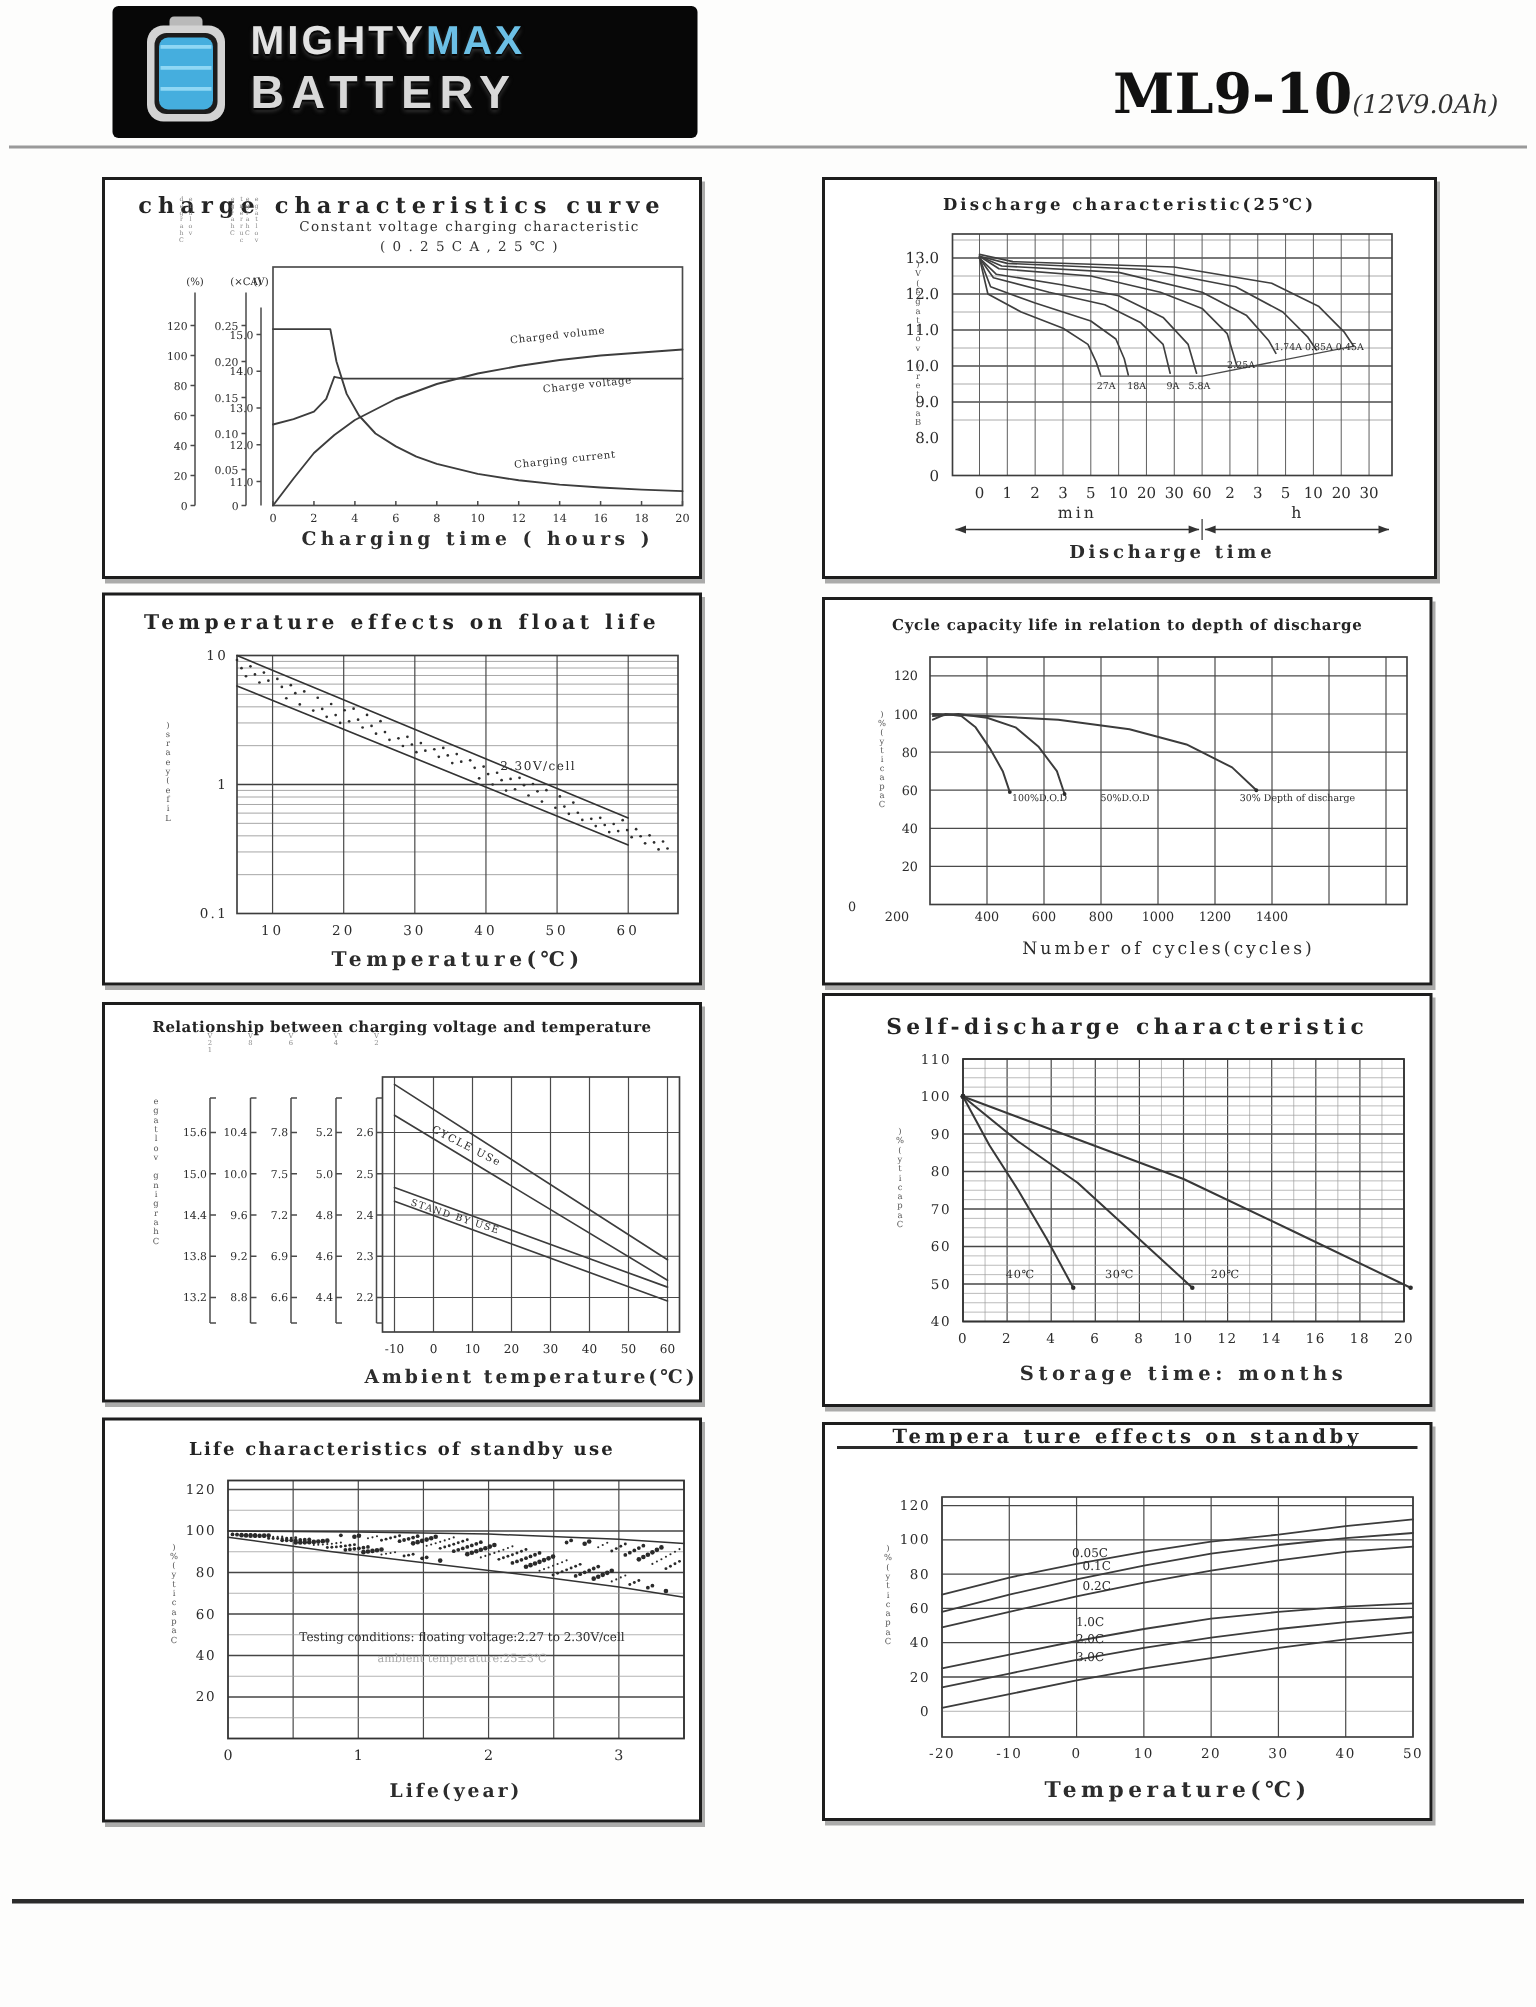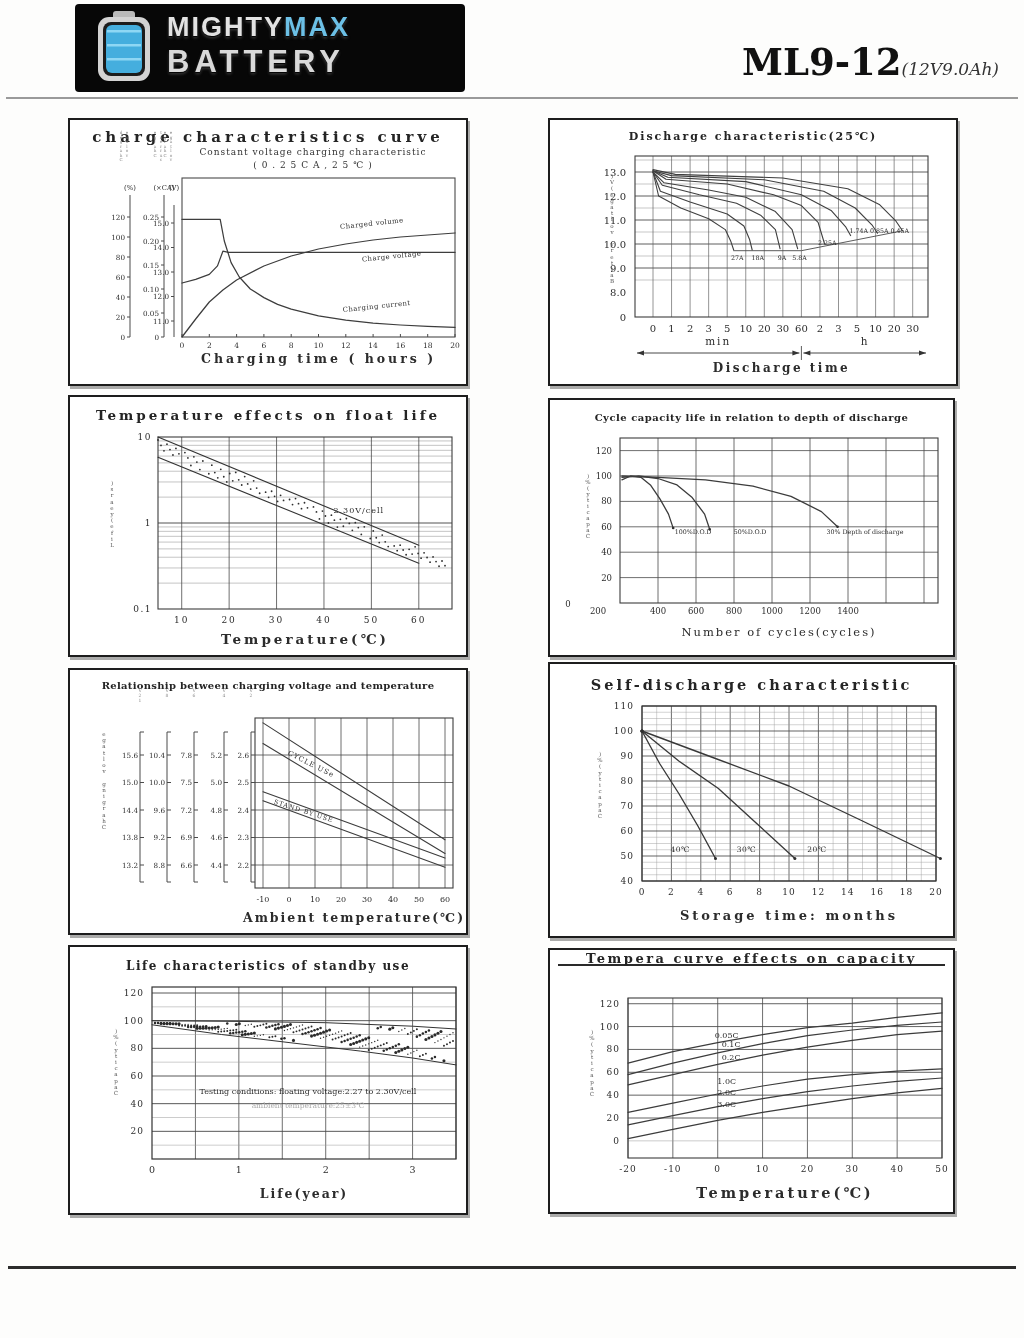--- a/index.html
+++ b/index.html
@@ -52,21 +52,21 @@
       <rect x="16" y="34" width="34" height="2.5" fill="#8fd7f4"></rect>
       <rect x="16" y="48" width="34" height="2.5" fill="#8fd7f4"></rect>
     </svg>
     <div class="logo-text">
       <div class="lt1"><span>MIGHTY</span><span class="max">MAX</span></div>
       <div class="lt2">BATTERY</div>
     </div>
   </div>
 
   <div class="model">
-    <span class="mname">ML9-12</span><span class="mspec">(12V9.0Ah)</span>
+    <span class="mname">ML9-10</span><span class="mspec">(12V9.0Ah)</span>
   </div>
   <div class="hr1"></div>
 
   <div class="panel" style="left:68px;top:118px;width:400px;height:268px">
     <div class="t t1">charge characteristics curve</div>
     <div class="sub" style="top:27px">Constant voltage charging characteristic</div>
     <div class="sub" style="top:40px">( 0 . 2 5 C A , 2 5 ℃ )</div>
     <svg id="svg-charge" width="396" height="264">
         <rect x="112" y="58" width="273" height="159" fill="none" stroke="#4a4a4a" stroke-width="1.1"></rect>
         <line x1="60" y1="75" x2="60" y2="217" stroke="#4a4a4a" stroke-width="1"></line>
@@ -981,21 +981,21 @@
         <text x="82" y="226" font-size="9.5" text-anchor="middle" fill="#2c2c2c" font-family="DejaVu Serif,serif" letter-spacing="0">0</text>
         <text x="168.857" y="226" font-size="9.5" text-anchor="middle" fill="#2c2c2c" font-family="DejaVu Serif,serif" letter-spacing="0">1</text>
         <text x="255.714" y="226" font-size="9.5" text-anchor="middle" fill="#2c2c2c" font-family="DejaVu Serif,serif" letter-spacing="0">2</text>
         <text x="342.571" y="226" font-size="9.5" text-anchor="middle" fill="#2c2c2c" font-family="DejaVu Serif,serif" letter-spacing="0">3</text>
         <text x="234" y="251" font-size="12.5" text-anchor="middle" fill="#2c2c2c" font-family="DejaVu Serif,serif" letter-spacing="2" font-weight="bold">Life(year)</text>
       </svg>
   </div>
 
   <div class="panel" style="left:548px;top:948px;width:407px;height:266px">
     <div class="strikeline"></div>
-    <div class="t t8">Tempera curve effects on capacity</div>
+    <div class="t t8">Tempera ture effects on standby</div>
     <svg id="svg-tempcap" width="403" height="262">
         <line x1="78" y1="48" x2="78" y2="208" stroke="#4a4a4a" stroke-width="0.8"></line>
         <line x1="122.857" y1="48" x2="122.857" y2="208" stroke="#4a4a4a" stroke-width="0.8"></line>
         <line x1="167.714" y1="48" x2="167.714" y2="208" stroke="#4a4a4a" stroke-width="0.8"></line>
         <line x1="212.571" y1="48" x2="212.571" y2="208" stroke="#4a4a4a" stroke-width="0.8"></line>
         <line x1="257.428" y1="48" x2="257.428" y2="208" stroke="#4a4a4a" stroke-width="0.8"></line>
         <line x1="302.28499999999997" y1="48" x2="302.28499999999997" y2="208" stroke="#4a4a4a" stroke-width="0.8"></line>
         <line x1="347.142" y1="48" x2="347.142" y2="208" stroke="#4a4a4a" stroke-width="0.8"></line>
         <line x1="391.99899999999997" y1="48" x2="391.99899999999997" y2="208" stroke="#4a4a4a" stroke-width="0.8"></line>
         <line x1="78" y1="168.002" x2="392" y2="168.002" stroke="#474747" stroke-width="0.85"></line>

